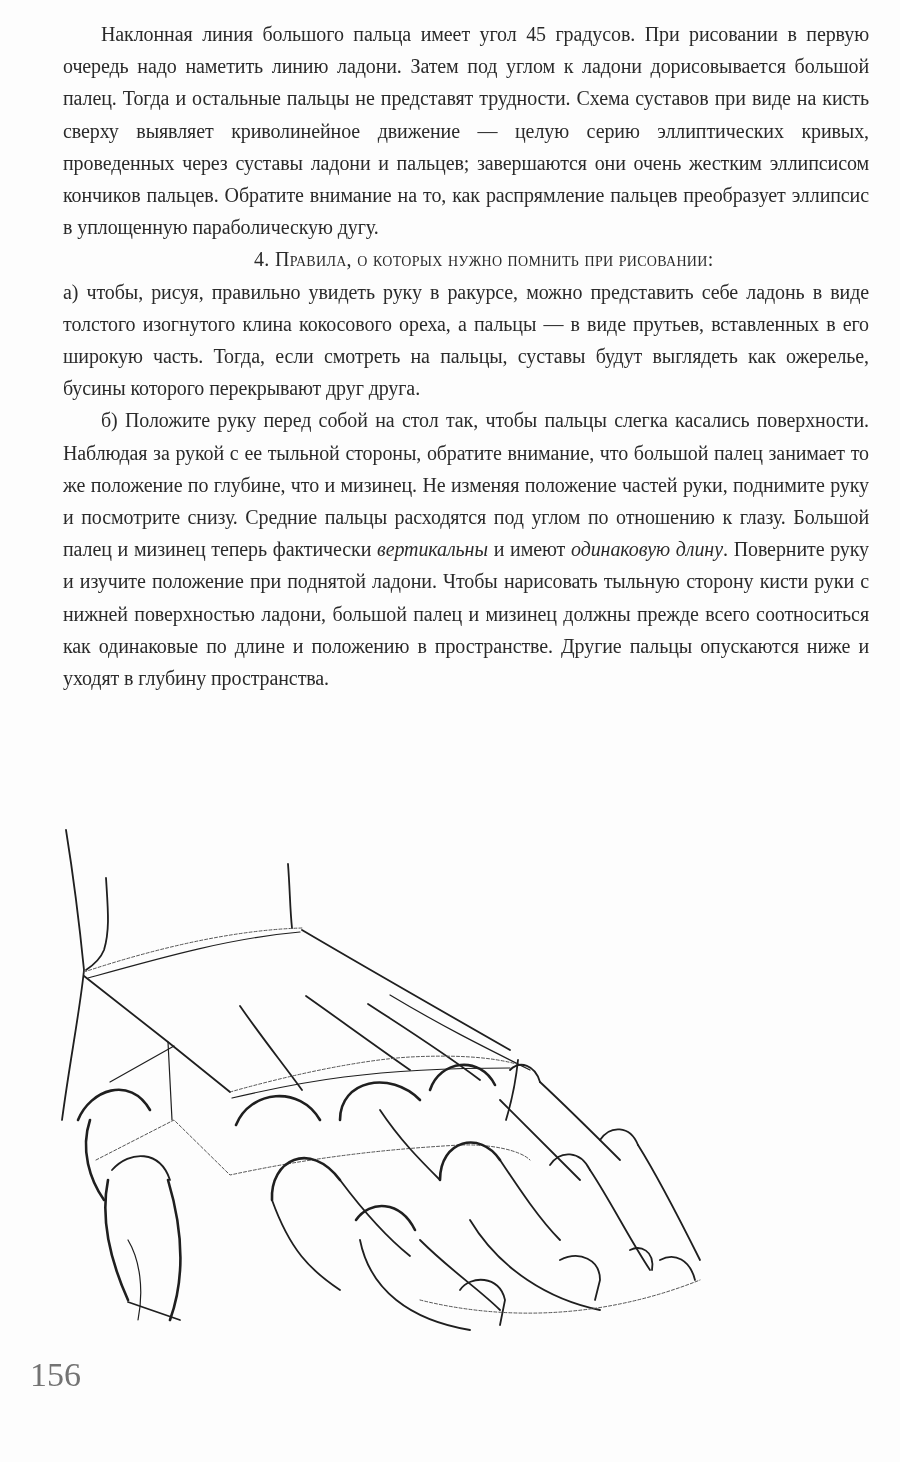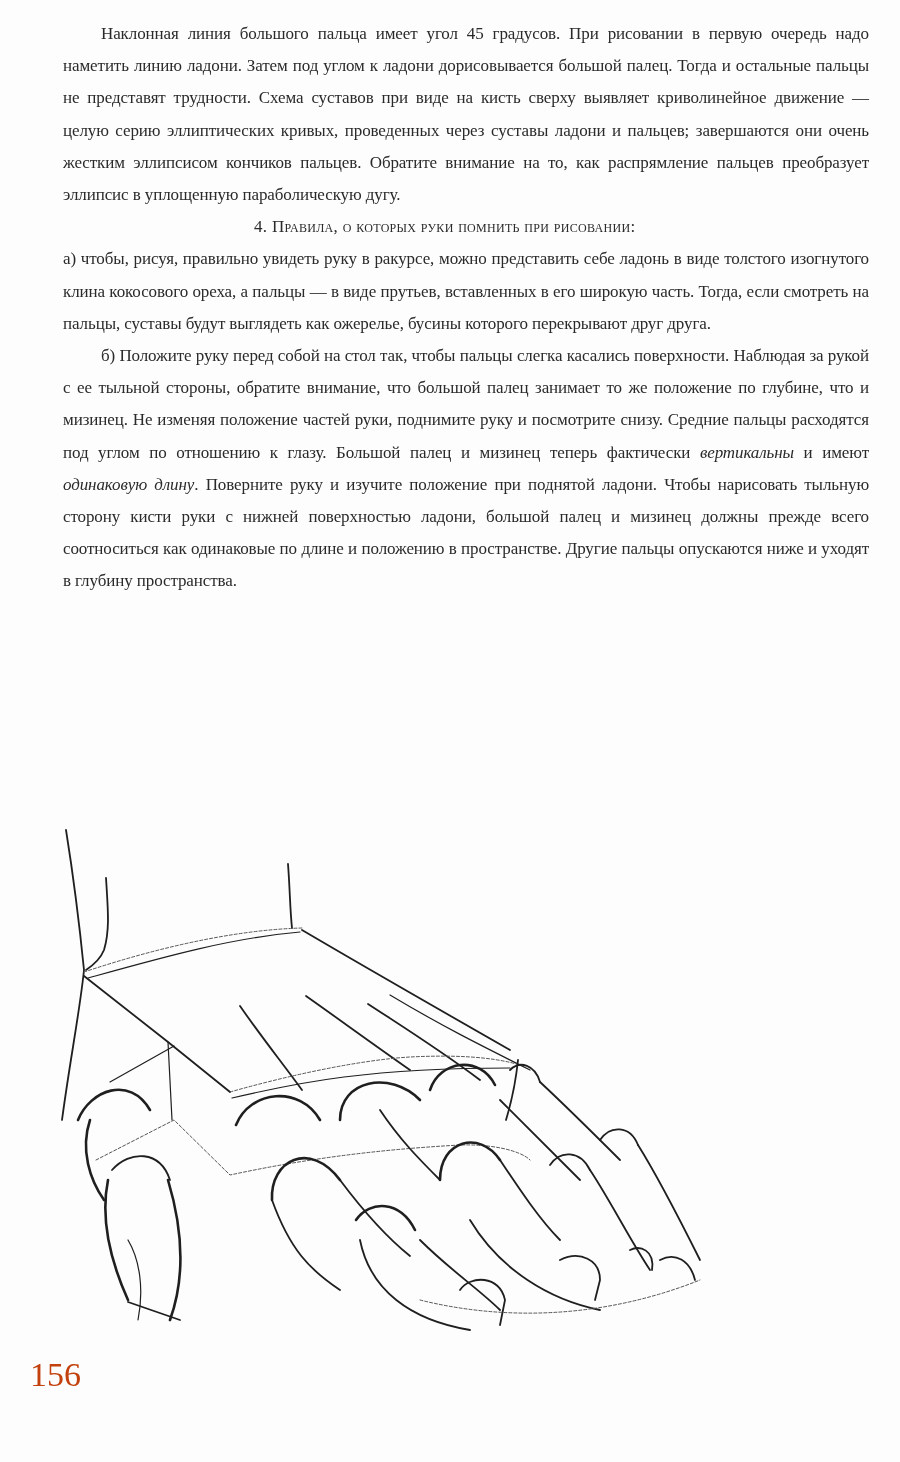--- a/index.html
+++ b/index.html
@@ -1,51 +1,51 @@
 <!DOCTYPE html>
 <html><head>
 <meta charset="utf-8">
 <style>
   html, body { margin: 0; padding: 0; background: #fdfdfd; }
   body { width: 900px; height: 1462px; position: relative; overflow: hidden; }
   .page { position: absolute; left: 0; top: 0; width: 900px; height: 1462px; background: #fdfdfd; }
   .text {
     position: absolute; left: 63px; top: 18px; width: 806px;
     font-family: "Liberation Serif", "DejaVu Serif", serif;
-    font-size: 17px; line-height: 32.2px; color: #2a2a2a;
+    font-size: 20px; line-height: 32.2px; color: #2a2a2a;
     text-align: justify; letter-spacing: -0.1px;
   }
   .text p { margin: 0; }
   .indent { text-indent: 38px; }
   .heading-line { text-align: left; padding-left: 191px; font-variant: small-caps; letter-spacing: 0.3px; }
   .heading-line .num { font-variant: normal; }
   .heading-line .smallcaps { font-variant: small-caps; }
   em { }
   .figure { position: absolute; left: 40px; top: 820px; width: 720px; height: 520px; }
   .figure svg { width: 720px; height: 520px; }
   .figure path, .figure line { fill: none; stroke: #1f1f1f; stroke-linecap: round; stroke-linejoin: round; }
   .thin { stroke-width: 1.2; }
   .med { stroke-width: 1.8; }
   .bold { stroke-width: 2.6; }
   .light { stroke: #555 !important; stroke-width: 1; stroke-dasharray: 3 2; }
   .page-number {
     position: absolute; left: 30px; top: 1358px;
     font-family: "Liberation Serif", "DejaVu Serif", serif;
-    font-size: 34px; color: #c2410c; line-height: 1;
+    font-size: 34px; color: #737373; line-height: 1;
   }
 </style>
 </head>
 <body>
 
 <div class="page">
 
   <div class="text">
     <p class="indent">Наклонная линия большого пальца имеет угол 45 градусов. При рисовании в первую очередь надо наметить линию ладони. Затем под углом к ладони дорисовывается большой палец. Тогда и остальные пальцы не представят трудности. Схема суставов при виде на кисть сверху выявляет криволинейное движение — целую серию эллиптических кривых, проведенных через суставы ладони и пальцев; завершаются они очень жестким эллипсисом кончиков пальцев. Обратите внимание на то, как распрямление пальцев преобразует эллипсис в уплощенную параболическую дугу.</p>
 
-    <p class="heading-line"><span class="num">4.</span> <span class="smallcaps">Правила, о которых руки помнить при рисовании:</span></p>
+    <p class="heading-line"><span class="num">4.</span> <span class="smallcaps">Правила, о которых нужно помнить при рисовании:</span></p>
 
     <p>а) чтобы, рисуя, правильно увидеть руку в ракурсе, можно представить себе ладонь в виде толстого изогнутого клина кокосового ореха, а пальцы — в виде прутьев, вставленных в его широкую часть. Тогда, если смотреть на пальцы, суставы будут выглядеть как ожерелье, бусины которого перекрывают друг друга.</p>
 
     <p class="indent"><span>б) Положите руку перед собой на стол так, чтобы пальцы слегка касались поверхности. Наблюдая за рукой с ее тыльной стороны, обратите внимание, что большой палец занимает то же положение по глубине, что и мизинец. Не изменяя положение частей руки, поднимите руку и посмотрите снизу. Средние пальцы расходятся под углом по отношению к глазу. Большой палец и мизинец теперь фактически </span><em>вертикальны</em><span> и имеют </span><em>одинаковую длину</em><span>. Поверните руку и изучите положение при поднятой ладони. Чтобы нарисовать тыльную сторону кисти руки с нижней поверхностью ладони, большой палец и мизинец должны прежде всего соотноситься как одинаковые по длине и положению в пространстве. Другие пальцы опускаются ниже и уходят в глубину пространства.</span></p>
   </div>
 
   <div class="figure">
     <svg viewBox="0 0 720 520">
 
       <path class="med" d="M26 10 C 34 60, 40 110, 44 150 C 40 190, 30 240, 22 300"></path>

